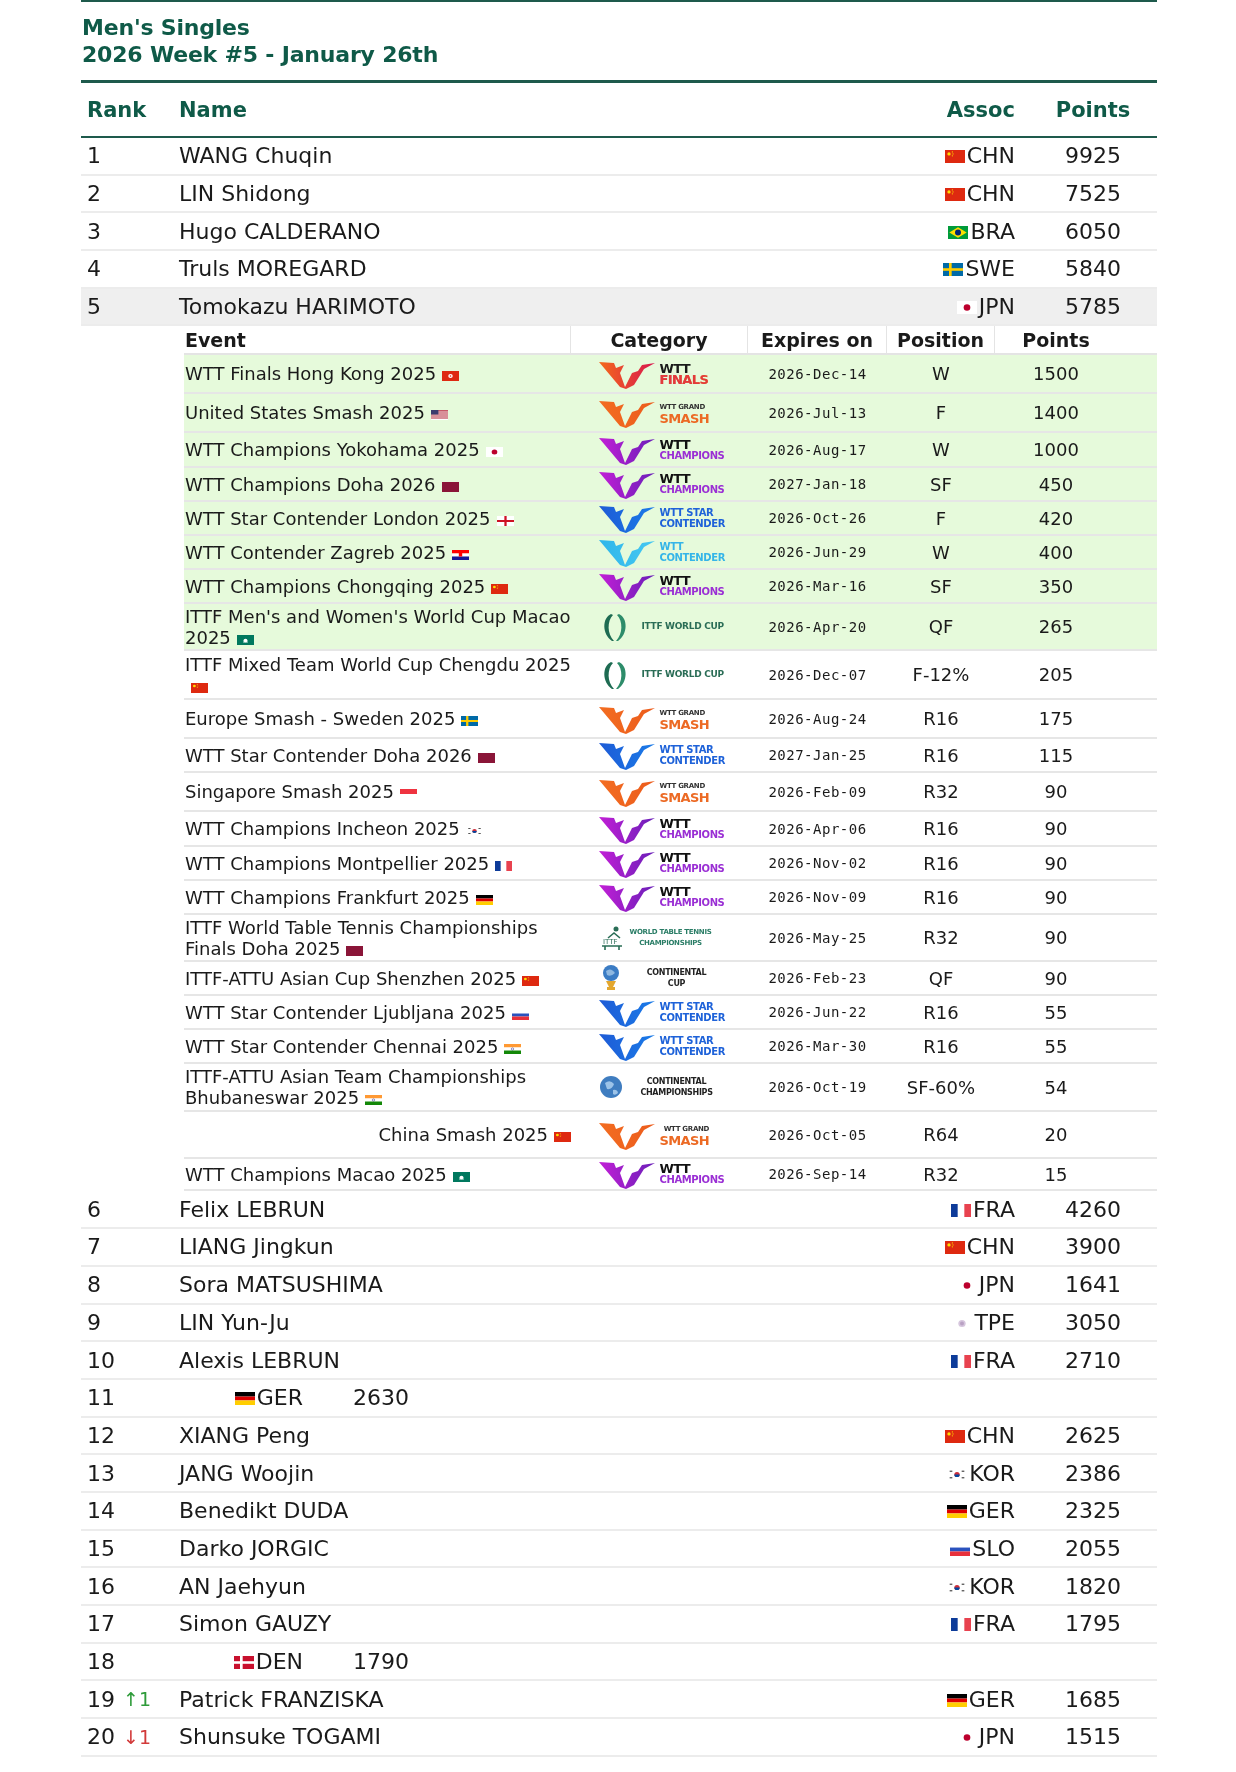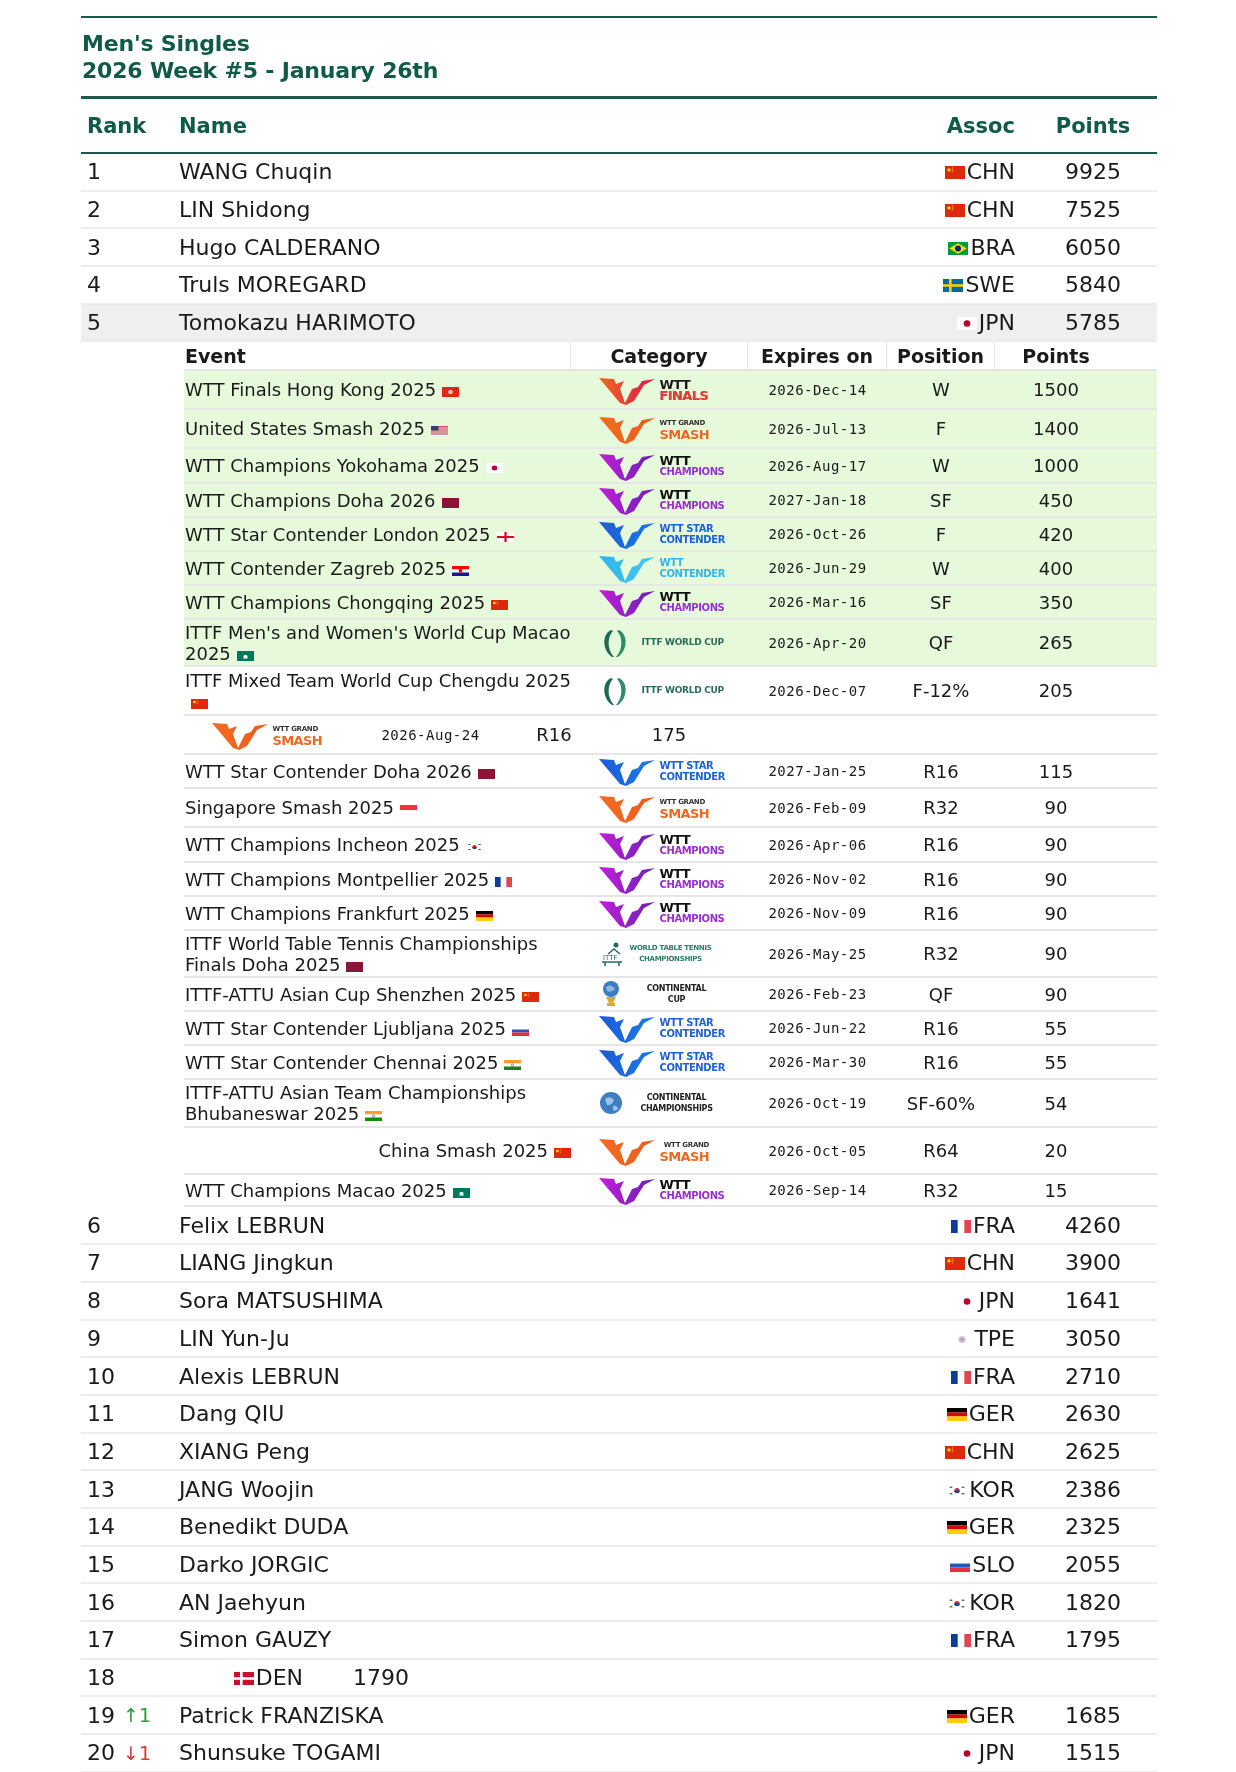--- a/index.html
+++ b/index.html
@@ -1,19 +1,19 @@
 <!DOCTYPE html>
 <html><head>
 <meta charset="utf-8">
 <style>
   * { box-sizing: border-box; margin: 0; padding: 0; }
   html, body { width: 1236px; height: 1772px; background: #ffffff; overflow: hidden; }
   body { font-family: "DejaVu Sans", sans-serif; color: #1a1a1a; position: relative; }
 
-  .wrap { position: absolute; left: 81px; top: 16px; width: 1076px; }
+  .wrap { position: absolute; left: 81px; top: 0; width: 1076px; }
   .top-rule { height: 2px; background: #1e5a4c; margin-top: 0; }
   .title { color: #0f5a48; font-weight: bold; font-size: 22px; line-height: 27px; padding-top: 12px; padding-left: 1px; letter-spacing: -0.2px; }
   .title-rule { height: 3px; background: #1e5a4c; margin-top: 12px; }
 
   .main-head { display: flex; height: 55px; align-items: center; color: #0f5a48; font-weight: bold; font-size: 21px; border-bottom: 2px solid #1e5a4c; }
   .c-rank { width: 98px; padding-left: 6px; flex: none; }
   .c-name { flex: 1; }
   .c-assoc { width: 124px; flex: none; text-align: right; padding-right: 0; }
   .c-points { width: 142px; flex: none; text-align: center; padding-left: 14px; }
 
@@ -393,20 +393,25 @@
               <div class="logo-text" style="margin-left:6px">
                 <div class="lt-small" style="color:#2a6d56;font-size:9px">ITTF WORLD CUP</div>
               </div>
             </div>
           </div>
         <div class="s-exp">2026-Dec-07</div>
         <div class="s-pos">F-12%</div>
         <div class="s-pts">205</div>
         </div>
         <div class="sub-row" style="height: 39px;">
+        <div class="s-event"><span>Europe Smash - Sweden 2025</span><span class="ev-flag"><svg width="17" height="10" viewBox="0 0 30 20" preserveAspectRatio="none">
+                <rect width="30" height="20" fill="#006aa7"></rect>
+                <rect x="9" width="4" height="20" fill="#fecc00"></rect>
+                <rect y="8" width="30" height="4" fill="#fecc00"></rect>
+              </svg></span></div>
         <div class="s-cat">
             <div class="logo" title="WTT GRAND SMASH">
               <svg width="58" height="30" viewBox="0 0 58 30">
     <defs>
                   <linearGradient id="gf36d21" x1="0" x2="1">
                     <stop offset="0" stop-color="#f36d21"></stop>
                     <stop offset="1" stop-color="#ec5c1c"></stop>
                   </linearGradient>
                 </defs>
     <path d="M1 3 L16 4 L18 9 L26 6 L22 14 L27 28 L34 14 L40 12 L44 6 L57 4 L46 10 L36 26 L28 30 L22 28 Z" fill="url(#gf36d21)"></path>
@@ -819,21 +824,20 @@
             </svg></span>
       <span>FRA</span>
     </div>
     <div class="c-points">2710</div>
   </div>
       <div class="row">
     <div class="c-rank">
       <span>11</span>
       <span></span>
     </div>
-    <div class="c-name">Dang QIU</div>
     <div class="c-assoc">
       <span class="flag"><svg width="20" height="13" viewBox="0 0 30 20" preserveAspectRatio="none">
               <rect width="30" height="7" fill="#000"></rect>
               <rect y="7" width="30" height="6" fill="#dd0000"></rect>
               <rect y="13" width="30" height="7" fill="#ffce00"></rect>
             </svg></span>
       <span>GER</span>
     </div>
     <div class="c-points">2630</div>
   </div>

